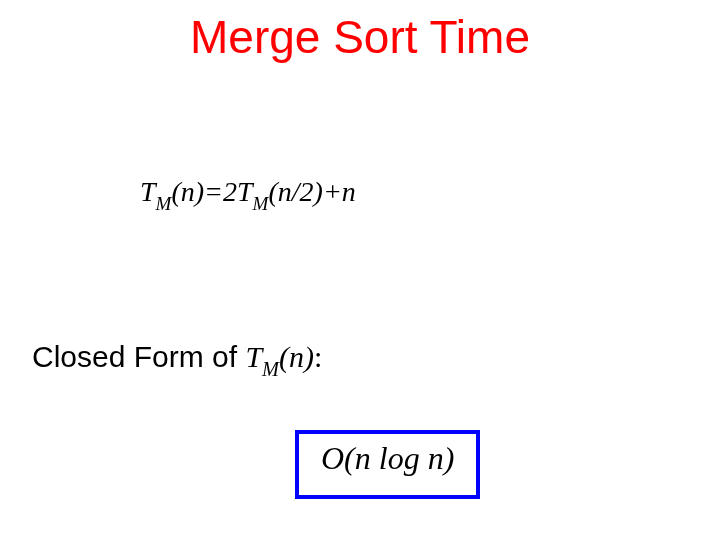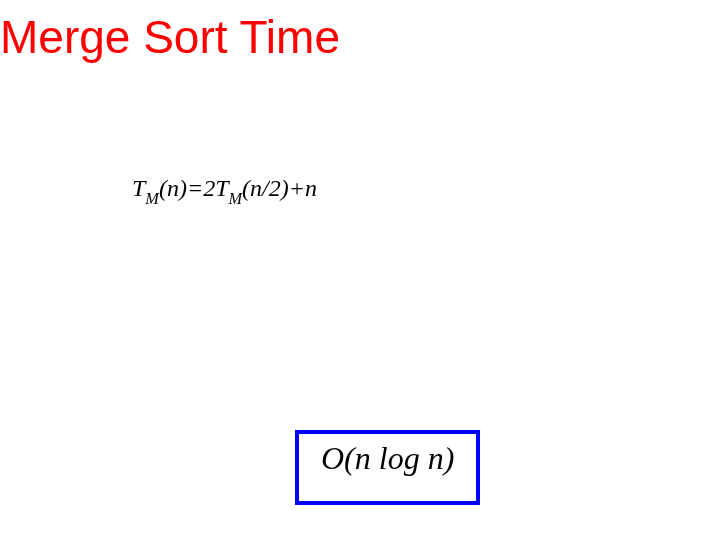--- a/index.html
+++ b/index.html
@@ -16,37 +16,38 @@
     position: relative;
     width: 720px;
     height: 540px;
     box-sizing: border-box;
   }
   .title {
     position: absolute;
     top: 10px;
     left: 0;
     width: 100%;
+    text-align: center;
     font-size: 46px;
     color: #ff0000;
     font-weight: normal;
   }
   .subhead1 {
     position: absolute;
     top: 90px;
     left: 32px;
     font-size: 30px;
     color: #000;
   }
   .eqblock {
     position: absolute;
     top: 170px;
-    left: 132px;
+    left: 140px;
     font-family: "Times New Roman", Times, serif;
-    font-size: 24px;
+    font-size: 28px;
     line-height: 1.55;
     color: #000;
   }
   .eqline { white-space: nowrap; }
   .it { font-style: italic; }
   .sub {
     font-style: italic;
     font-size: 0.68em;
     vertical-align: sub;
     position: relative;
@@ -68,21 +69,21 @@
     font-size: 0.68em;
   }
   .colon {
     font-family: "Comic Sans MS", cursive;
   }
   .answerbox {
     position: absolute;
     top: 430px;
     left: 295px;
     border: 4px solid #0000ff;
-    padding: 6px 22px 24px 22px;
+    padding: 6px 22px 18px 22px;
     font-family: "Times New Roman", Times, serif;
     font-size: 32px;
     font-style: italic;
     color: #000;
     white-space: nowrap;
   }
 </style>
 </head>
 <body>
 
@@ -90,18 +91,21 @@
 
   <div class="title">Merge Sort Time</div>
 
 
   <div class="eqblock">
     <div class="eqline">
       <span class="it">T</span><span class="sub">M</span><span class="it">(</span><span class="it">n</span><span class="it">)</span><span class="it">=</span><span class="it">2</span><span class="it">T</span><span class="sub">M</span><span class="it">(</span><span class="it">n/2</span><span class="it">)</span><span class="it">+</span><span class="it">n</span>
     </div>
   </div>
 
+  <div class="subhead2">
+    <span>Closed Form of </span><span class="inline-math"><span>T</span><span class="sub">M</span><span>(</span><span>n</span><span>)</span></span><span class="colon">:</span>
+  </div>
 
   <div class="answerbox">
     <span>O(n log n)</span>
   </div>
 
 </div>
 
 </body></html>

